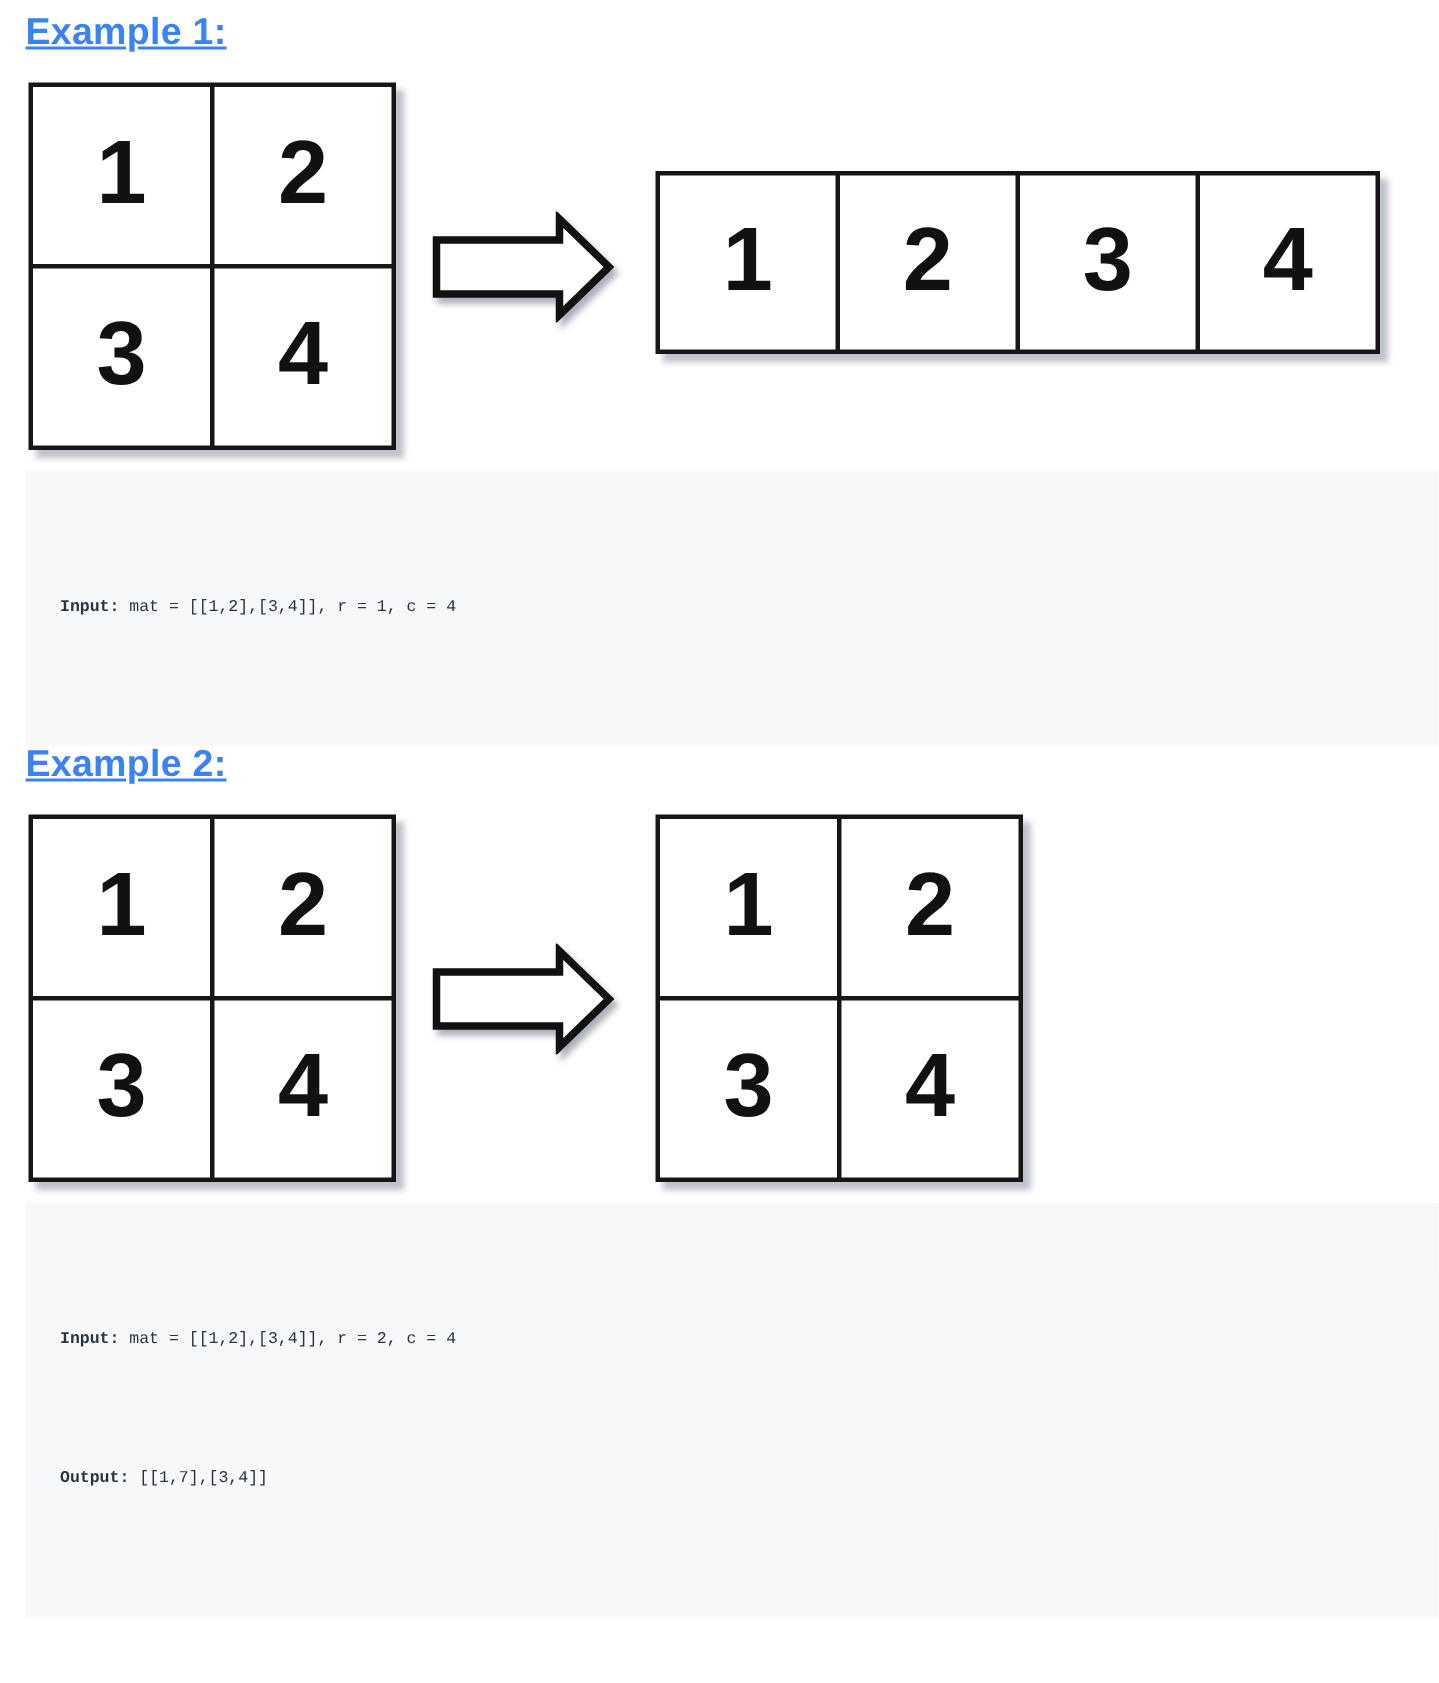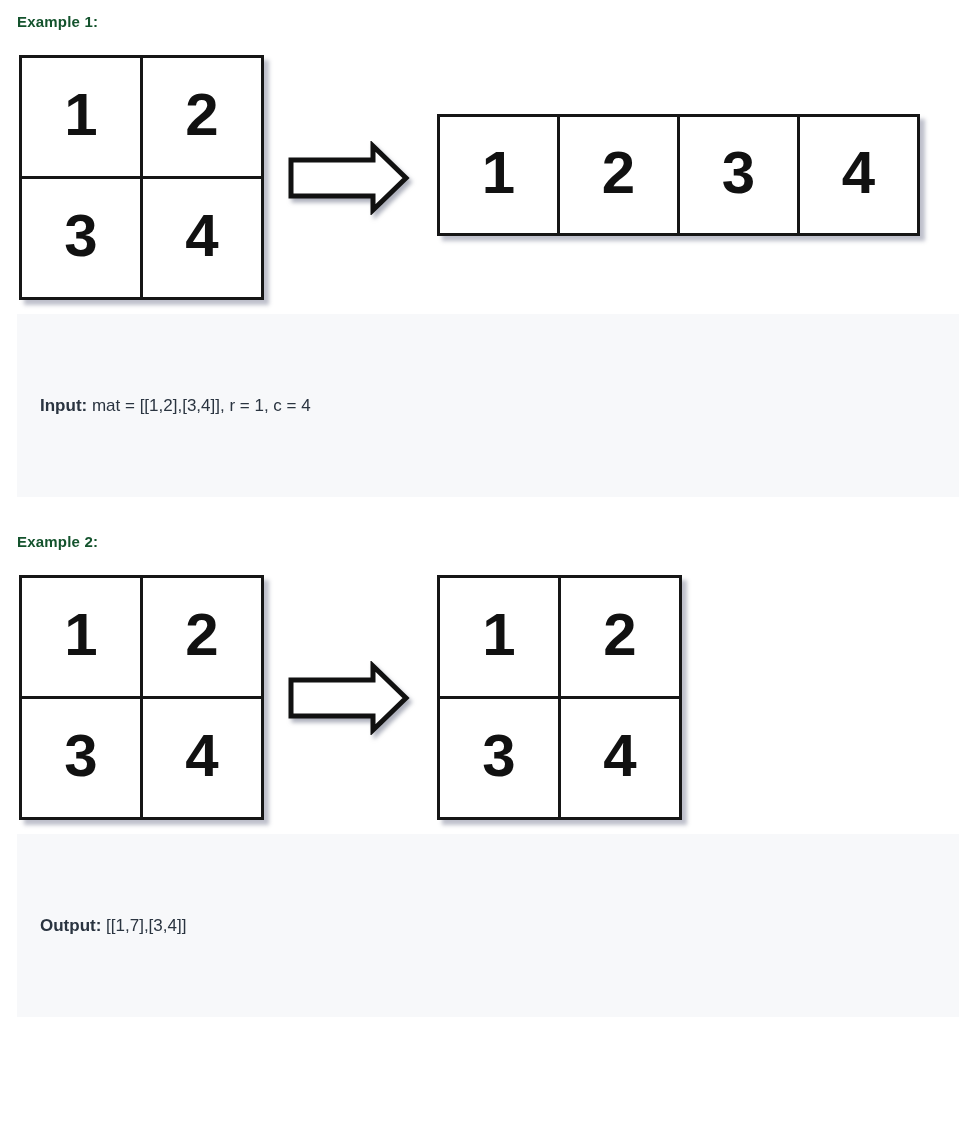--- a/index.html
+++ b/index.html
@@ -7,28 +7,29 @@
   body {
     width: 959px;
     height: 1122px;
     font-family: "Liberation Sans", sans-serif;
     color: #263442;
     overflow: hidden;
   }
   .page { padding: 9px 0 20px 17px; }
 
   h3.sec-heading {
-    font-size: 15px;
+    font-size: 25px;
     line-height: 25px;
     font-weight: 700;
-    color: #14532d;
+    color: #3b82f6;
     letter-spacing: 0.2px;
+    text-decoration: underline;
   }
   .example-1 h3.sec-heading { margin-bottom: 21px; }
-  .example-2 h3.sec-heading { margin-top: 32px; margin-bottom: 21px; }
+  .example-2 h3.sec-heading { margin-bottom: 21px; }
 
   
   .figure {
     position: relative;
     height: 246px;
     margin-bottom: 13px;
   }
   .matrix {
     position: absolute;
     display: grid;
@@ -67,22 +68,22 @@
     left: 271px; top: 86px;
     width: 122px; height: 74px;
     filter: drop-shadow(3px 4px 2px rgba(90, 95, 120, 0.5));
   }
 
   
   .code-block {
     background: #f7f8fa;
     padding: 14px 24px 14px 23px;
     margin-right: 0;
-    font-family: Liberation Sans, sans-serif;
-    font-size: 17px;
+    font-family: Liberation Mono, monospace;
+    font-size: 11px;
     line-height: 31px;
     color: #2a3440;
     white-space: pre;
   }
   .code-block .lbl { font-weight: 700; }
 </style>
 </head>
 <body>
 
 <div class="page">
@@ -132,17 +133,18 @@
 
       <div class="matrix m-out-2x2">
         <div class="cell">1</div>
         <div class="cell">2</div>
         <div class="cell">3</div>
         <div class="cell">4</div>
       </div>
     </div>
 
     <div class="code-block">
+      <div class="code-line"><span class="lbl">Input:</span><span> mat = [[1,2],[3,4]], r = 2, c = 4</span></div>
       <div class="code-line"><span class="lbl">Output:</span><span> [[1,7],[3,4]]</span></div>
     </div>
   </section>
 
 </div>
 
 </body></html>

